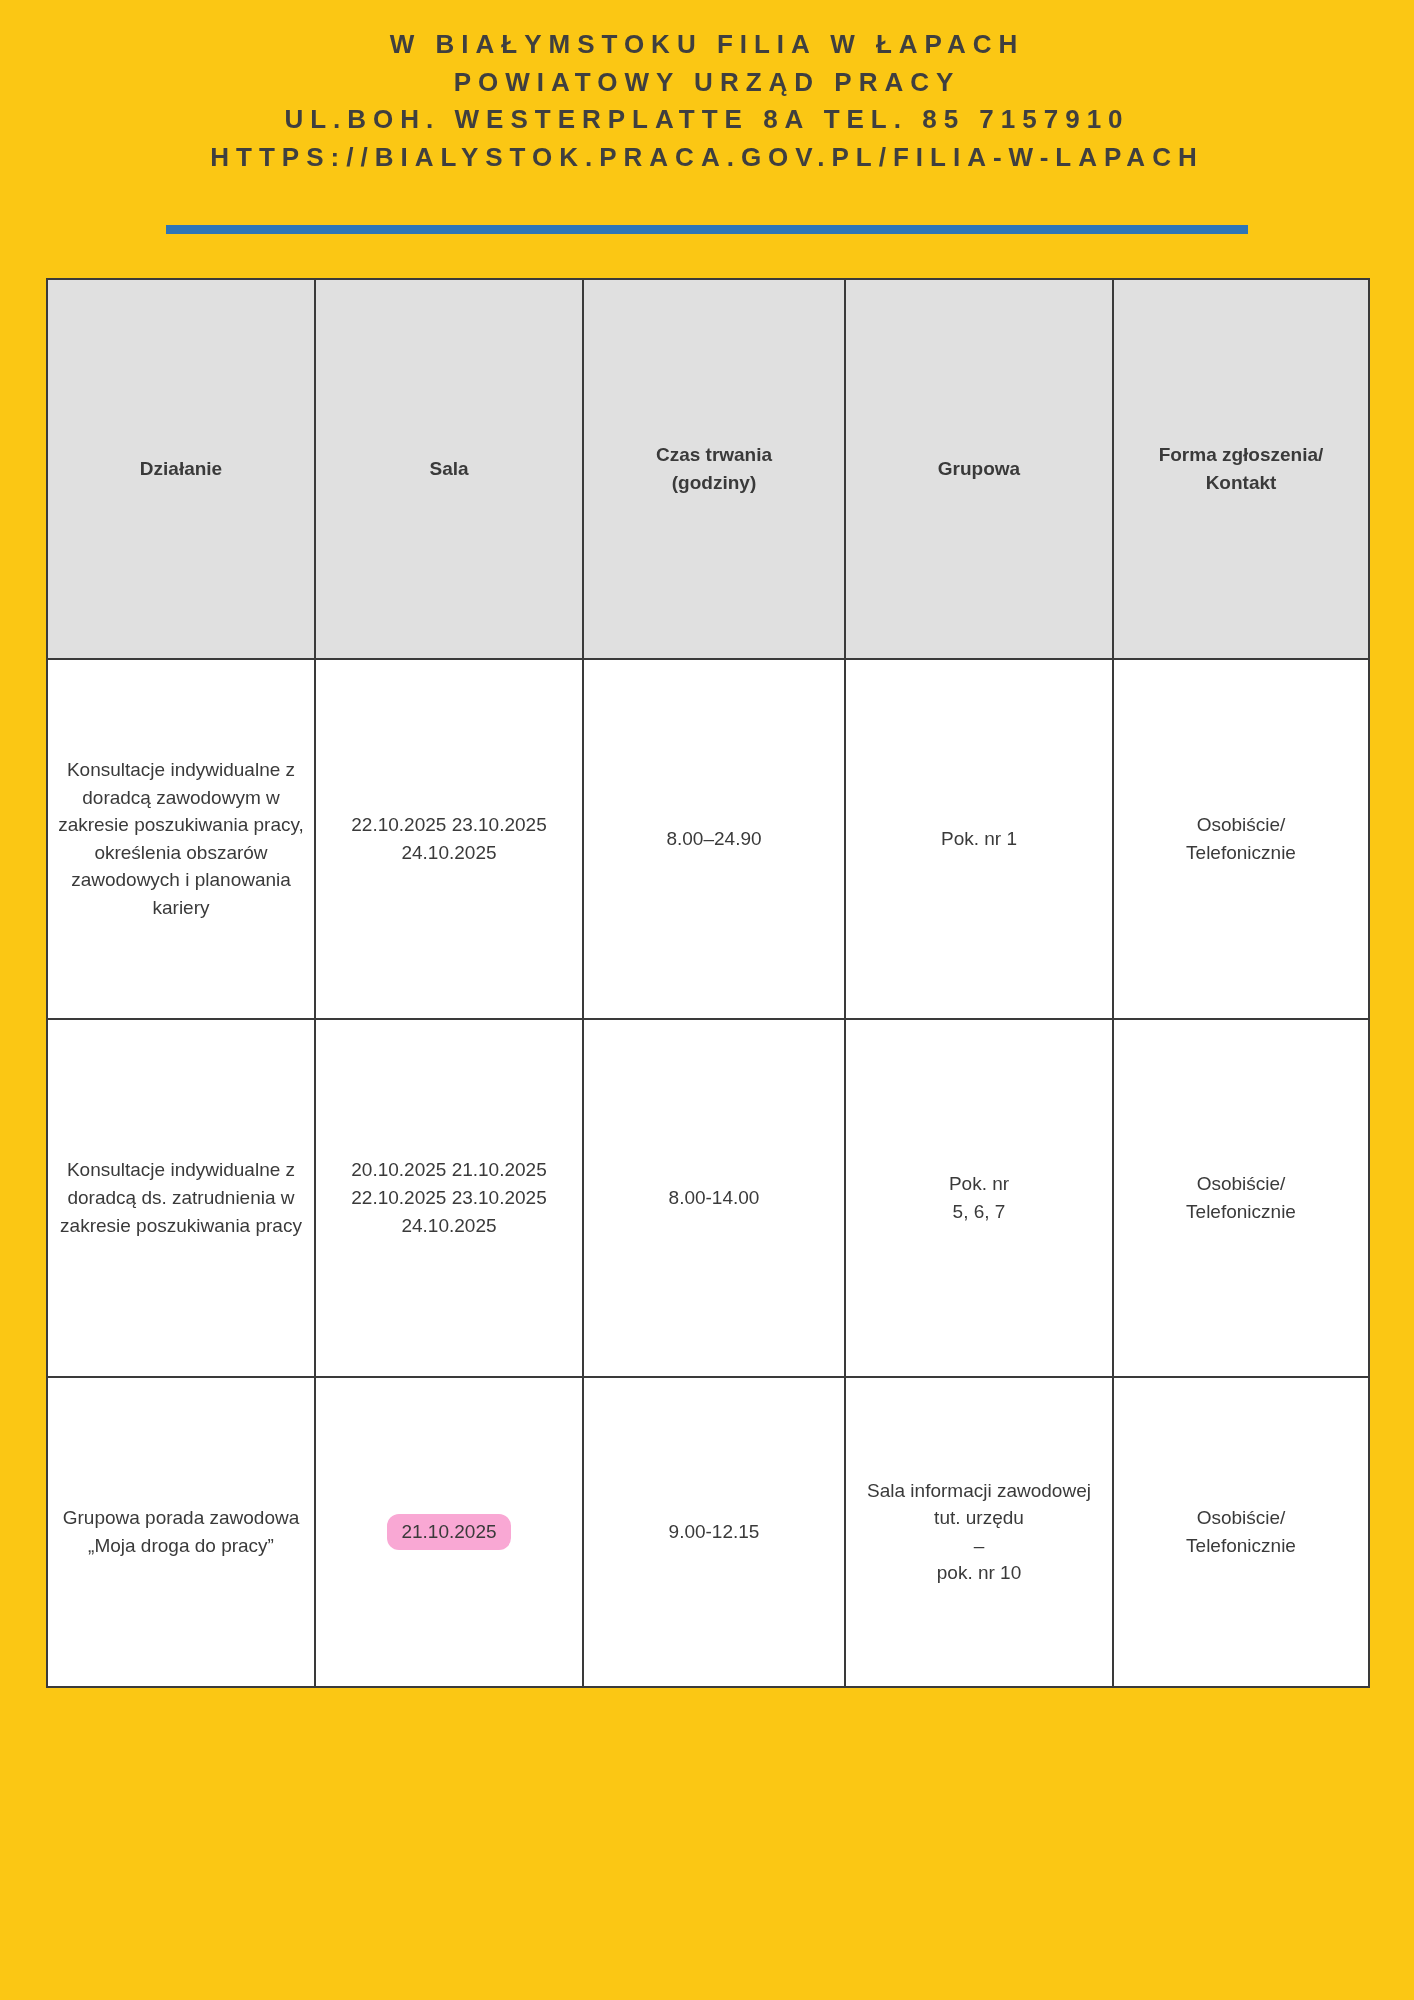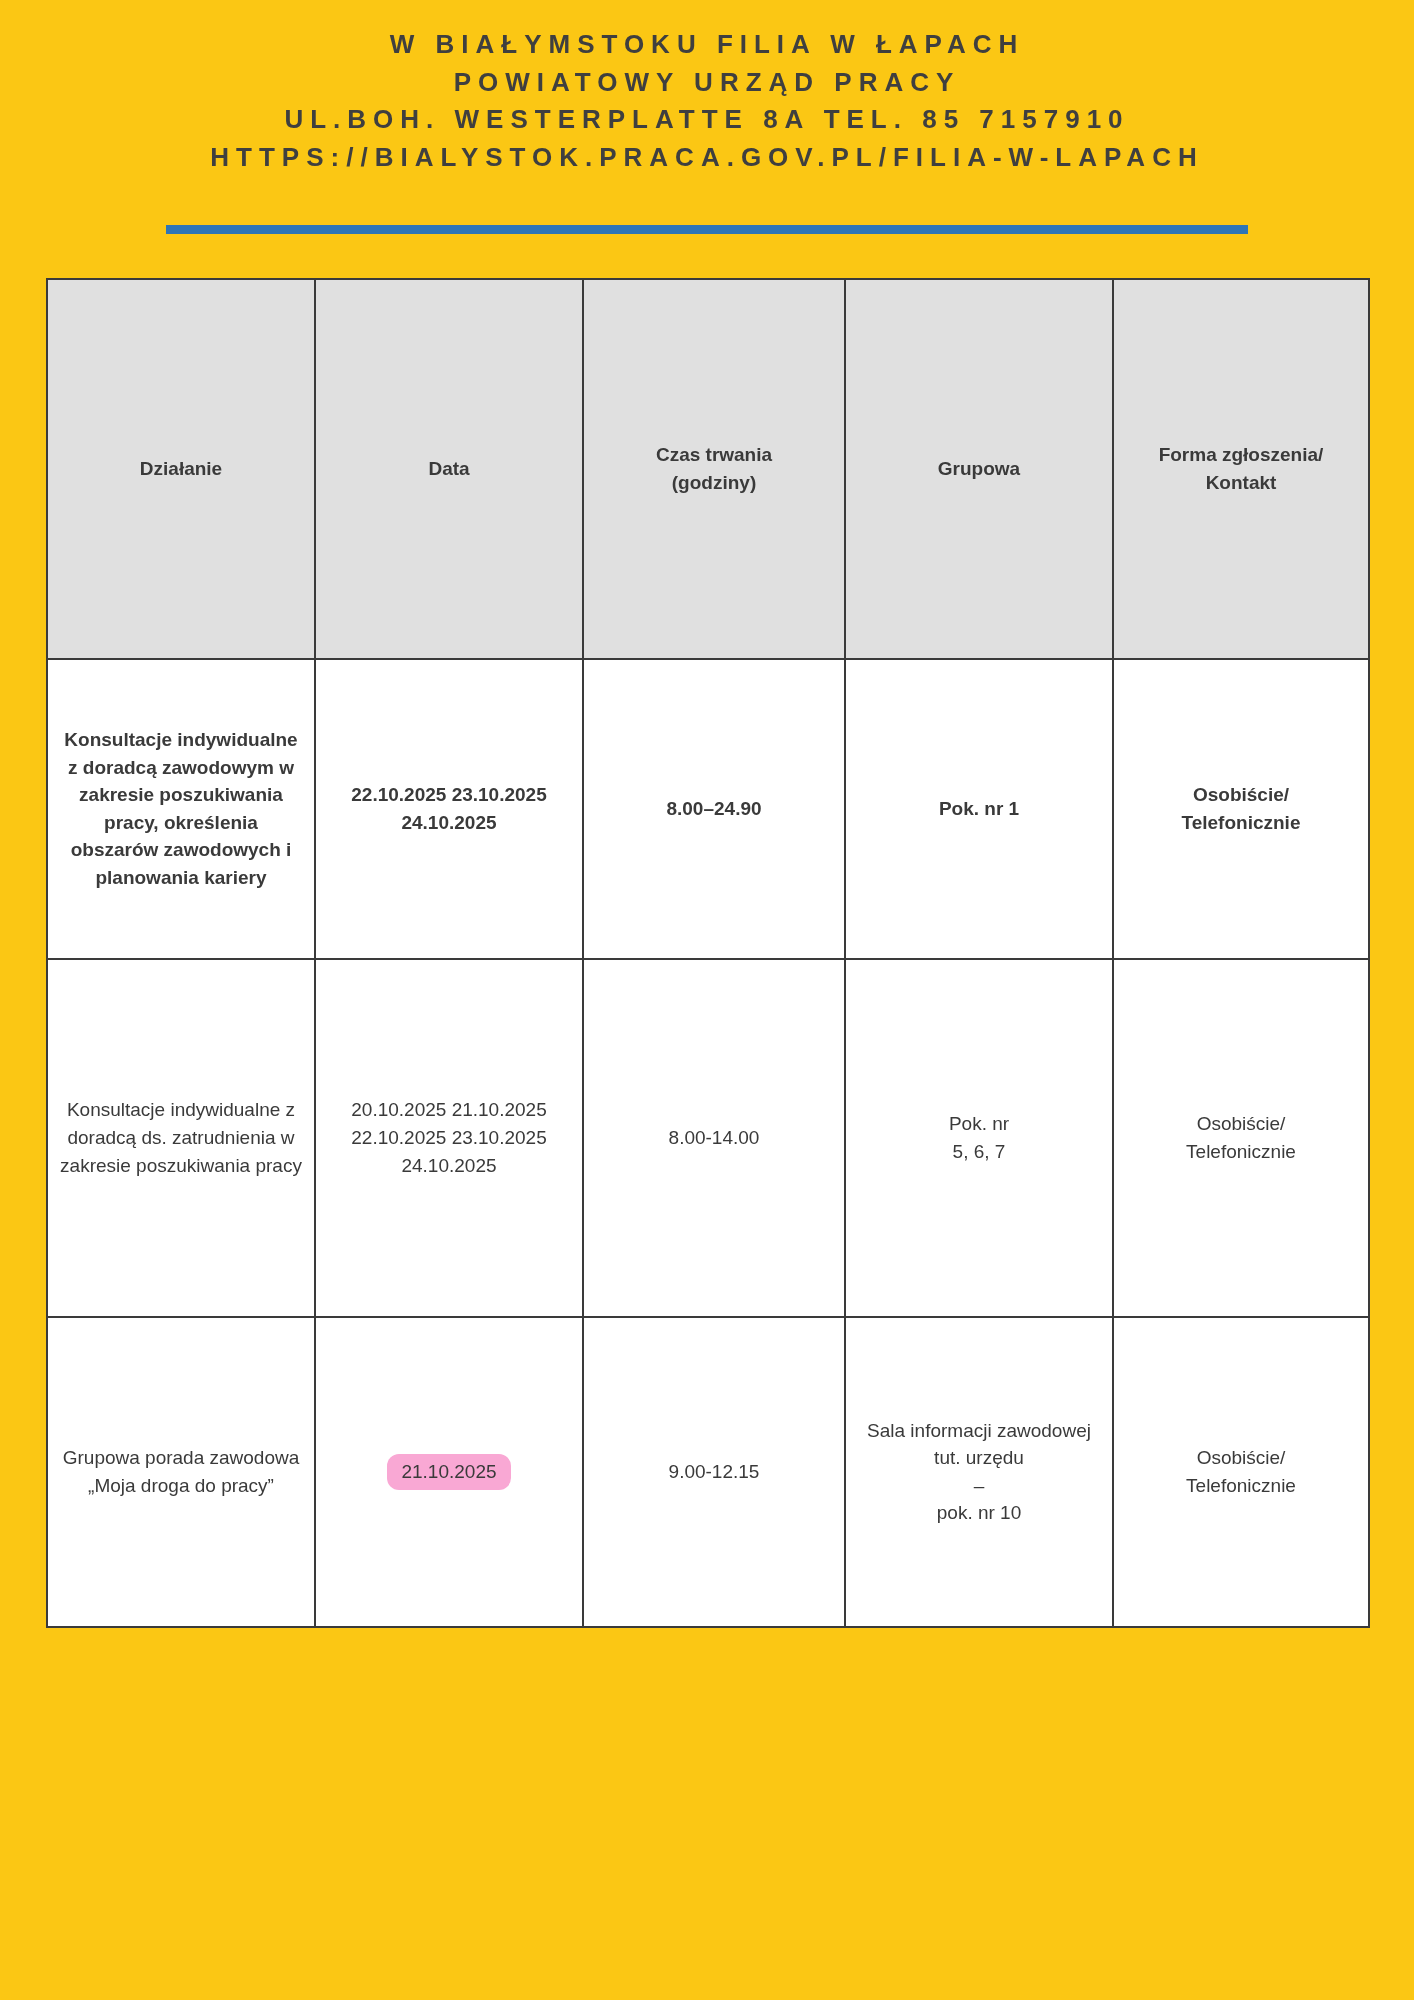--- a/index.html
+++ b/index.html
@@ -67,21 +67,21 @@
   }
   table.schedule thead th {
     background: #E0E0E0;
     font-weight: bold;
     height: 380px;
   }
   table.schedule tbody td {
     background: #ffffff;
     font-weight: normal;
   }
-  tbody tr.row-1 td { height: 300px; font-weight: bold; }
+  tbody tr.row-1 td { height: 360px; }
   tbody tr.row-2 td { height: 358px; }
   tbody tr.row-3 td { height: 310px; }
 
   col.c1 { width: 268px; }
   col.c2 { width: 268px; }
   col.c3 { width: 262px; }
   col.c4 { width: 268px; }
   col.c5 { width: 256px; }
 
   .cell-text {
@@ -119,21 +119,21 @@
           <col class="c3">
           <col class="c4">
           <col class="c5">
       </colgroup>
       <thead>
         <tr>
           <th>
               <span class="cell-text">Działanie</span>
             </th>
           <th>
-              <span class="cell-text">Data</span>
+              <span class="cell-text">Sala</span>
             </th>
           <th>
               <span class="cell-text">Czas trwania
 (godziny)</span>
             </th>
           <th>
               <span class="cell-text">Grupowa</span>
             </th>
           <th>
               <span class="cell-text">Forma zgłoszenia/

